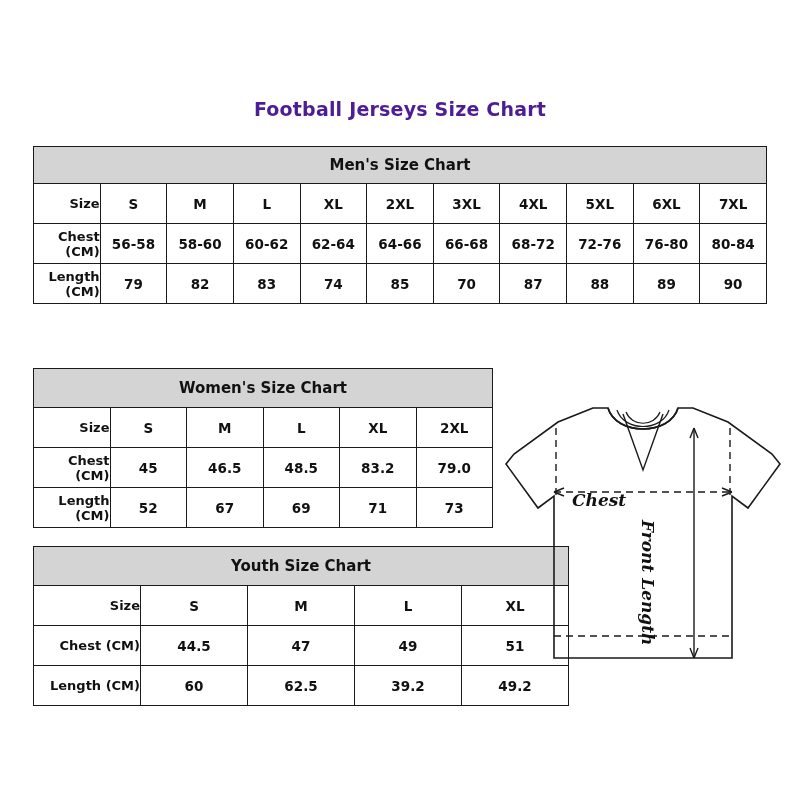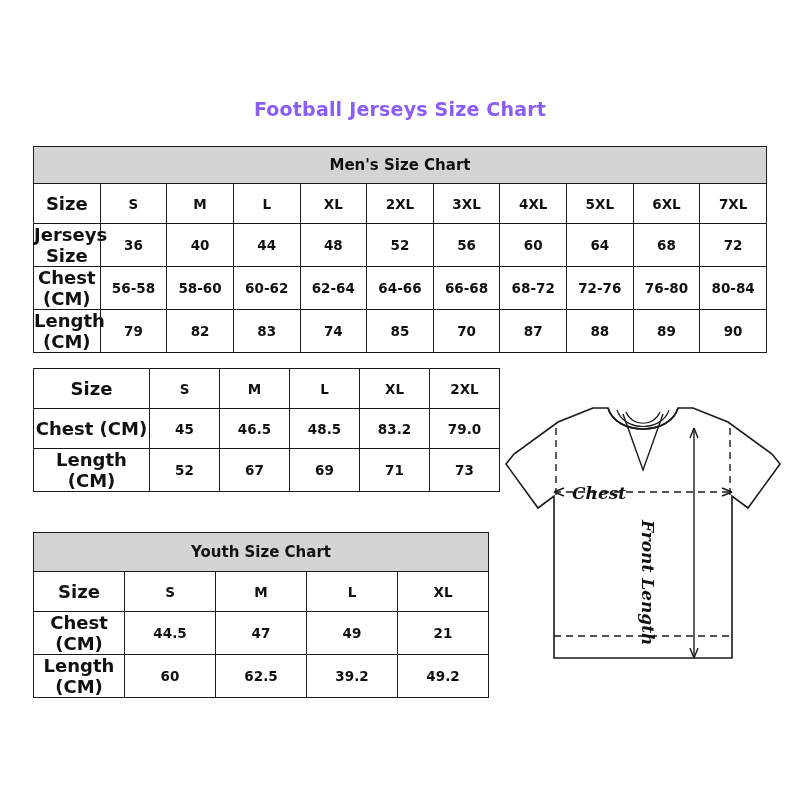--- a/index.html
+++ b/index.html
@@ -24,21 +24,21 @@
   }
   .chart-title {
     position: absolute;
     left: 0;
     top: 98px;
     width: 800px;
     text-align: center;
     font-size: 19px;
     font-weight: bold;
     letter-spacing: 0.2px;
-    color: #8b5cf6;
+    color: #4c1d95;
   }
   table.size-table {
     position: absolute;
     border-collapse: collapse;
     table-layout: fixed;
   }
   table.size-table td, table.size-table th {
     border: 1px solid #1a1a1a;
     text-align: center;
     vertical-align: middle;
@@ -47,21 +47,22 @@
     color: #111111;
     padding: 0;
     background: #ffffff;
   }
   table.size-table td.header-cell {
     background: #d4d4d4;
     font-size: 15px;
     font-weight: bold;
   }
   table.size-table td.label-cell {
-    font-size: 18px;
+    font-size: 13px;
+    text-align: right;
   }
 
   
   #mens-table {
     left: 33px;
     top: 146px;
     width: 734px;
   }
   #mens-table .hdr-row td { height: 36px; }
   #mens-table tr td { height: 39px; }
@@ -71,22 +72,22 @@
     left: 33px;
     top: 368px;
     width: 460px;
   }
   #womens-table .hdr-row td { height: 38px; }
   #womens-table tr td { height: 39px; }
 
   
   #youth-table {
     left: 33px;
-    top: 532px;
-    width: 456px;
+    top: 546px;
+    width: 536px;
   }
   #youth-table .hdr-row td { height: 38px; }
   #youth-table tr td { height: 39px; }
 
   
   #shirt-diagram {
     position: absolute;
     left: 498px;
     top: 392px;
     width: 290px;
@@ -96,21 +97,21 @@
     position: absolute;
     font-family: "DejaVu Serif", serif;
     font-style: italic;
     font-weight: bold;
     font-size: 17px;
     color: #111111;
     white-space: nowrap;
   }
   #chest-label {
     left: 74px;
-    top: 91px;
+    top: 98px;
   }
   #front-length-label {
     left: 160px;
     top: 128px;
     transform: rotate(90deg);
     transform-origin: left top;
   }
 </style>
 </head>
 <body>
@@ -131,33 +132,20 @@
       <td style="width:62px">L</td>
       <td style="width:62px">XL</td>
       <td style="width:62px">2XL</td>
       <td style="width:62px">3XL</td>
       <td style="width:62px">4XL</td>
       <td style="width:62px">5XL</td>
       <td style="width:62px">6XL</td>
       <td style="width:62px">7XL</td>
     </tr>
     <tr>
-      <td class="label-cell">Jerseys Size</td>
-      <td>36</td>
-      <td>40</td>
-      <td>44</td>
-      <td>48</td>
-      <td>52</td>
-      <td>56</td>
-      <td>60</td>
-      <td>64</td>
-      <td>68</td>
-      <td>72</td>
-    </tr>
-    <tr>
       <td class="label-cell">Chest (CM)</td>
       <td>56-58</td>
       <td>58-60</td>
       <td>60-62</td>
       <td>62-64</td>
       <td>64-66</td>
       <td>66-68</td>
       <td>68-72</td>
       <td>72-76</td>
       <td>76-80</td>
@@ -174,20 +162,23 @@
       <td>87</td>
       <td>88</td>
       <td>89</td>
       <td>90</td>
     </tr>
   </tbody>
     </table>
 
   <table class="size-table" id="womens-table">
     <tbody>
+        <tr class="hdr-row">
+      <td class="header-cell" colspan="6">Women's Size Chart</td>
+    </tr>
     <tr>
       <td class="label-cell" style="width:115px">Size</td>
       <td style="width:69px">S</td>
       <td style="width:69px">M</td>
       <td style="width:69px">L</td>
       <td style="width:69px">XL</td>
       <td style="width:69px">2XL</td>
     </tr>
     <tr>
       <td class="label-cell">Chest (CM)</td>
@@ -218,21 +209,21 @@
       <td style="width:85px">S</td>
       <td style="width:85px">M</td>
       <td style="width:85px">L</td>
       <td style="width:85px">XL</td>
     </tr>
     <tr>
       <td class="label-cell">Chest (CM)</td>
       <td>44.5</td>
       <td>47</td>
       <td>49</td>
-      <td>21</td>
+      <td>51</td>
     </tr>
     <tr>
       <td class="label-cell">Length (CM)</td>
       <td>60</td>
       <td>62.5</td>
       <td>39.2</td>
       <td>49.2</td>
     </tr>
   </tbody>
     </table>

